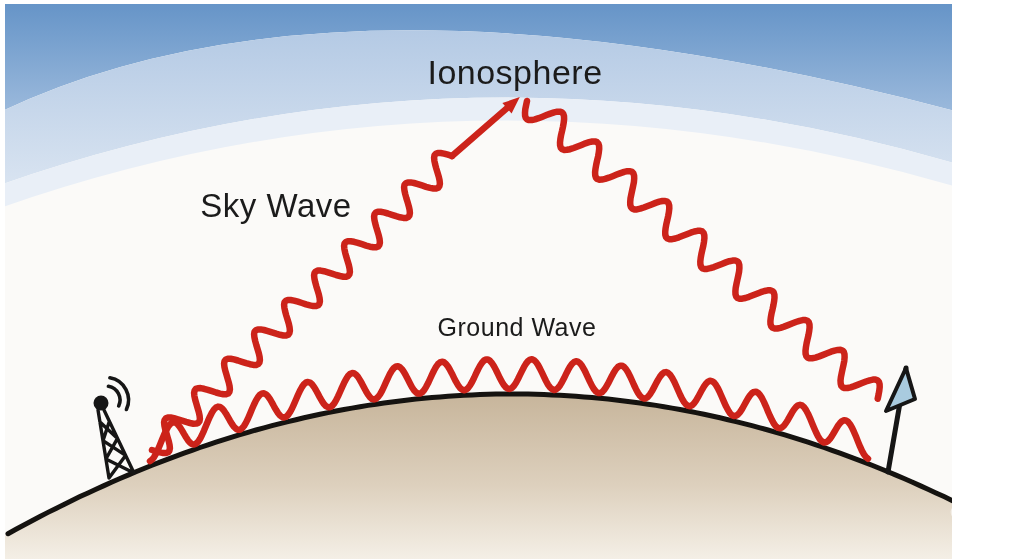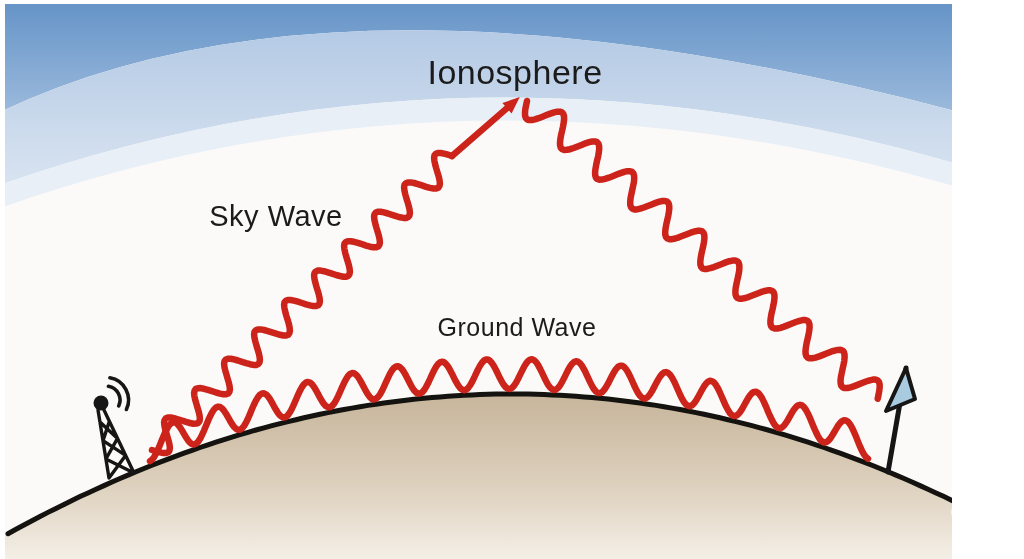--- a/index.html
+++ b/index.html
@@ -12,21 +12,21 @@
   }
   #scene{position:absolute;left:0;top:0;}
   .diagram-label{
     position:absolute;
     transform:translate(-50%,-50%);
     white-space:nowrap;
     color:#1b1b1b;
     letter-spacing:0.5px;
   }
   #ionosphere-label{left:515px;top:72px;font-size:34px;}
-  #sky-wave-label{left:276px;top:216px;font-size:29px;text-align:center;}
+  #sky-wave-label{left:276px;top:206px;font-size:33px;text-align:center;}
   #ground-wave-label{left:517px;top:327px;font-size:25px;}
 </style>
 </head>
 <body>
 
 <div id="stage">
 
   <svg id="scene" width="1024" height="559" viewBox="0 0 1024 559">
     <defs>
       <linearGradient id="skyDarkGrad" x1="0" y1="0" x2="0" y2="135" gradientUnits="userSpaceOnUse">

